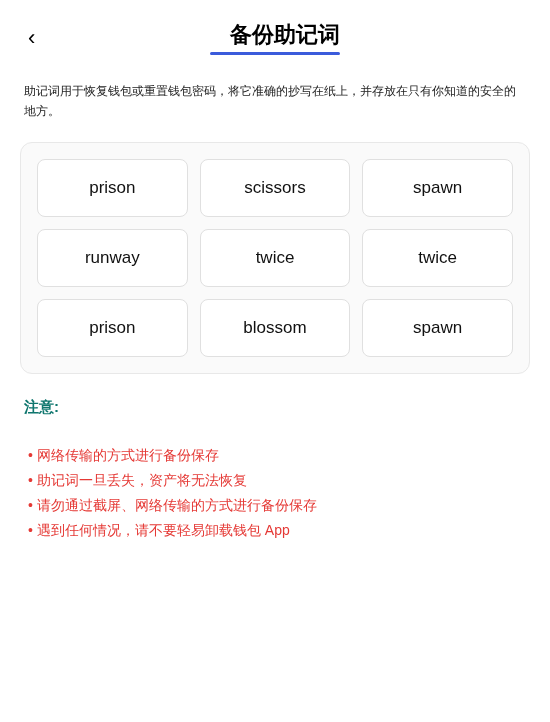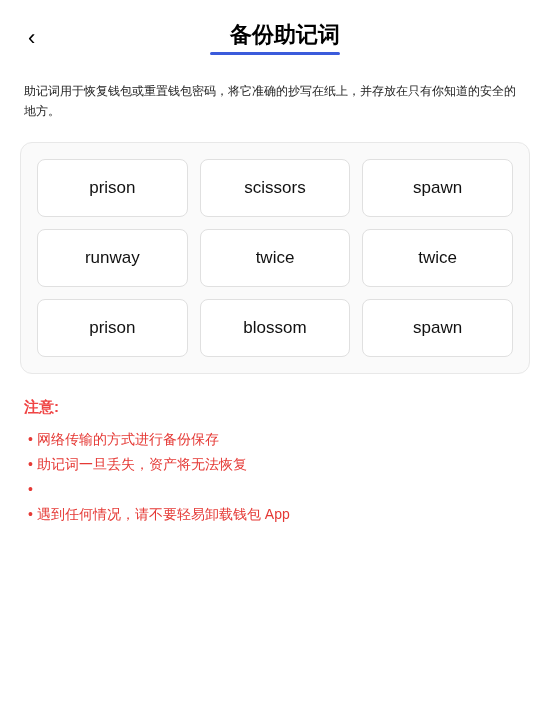--- a/index.html
+++ b/index.html
@@ -89,23 +89,23 @@
       color: #111;
       font-weight: 400;
     }
 
     .notice-section {
       padding: 24px 24px 20px 24px;
     }
 
     .notice-title {
       font-size: 15px;
-      color: #ef4444;
+      color: #0f766e;
       font-weight: 600;
-      margin-bottom: 10px;
+      margin-bottom: 26px;
     }
 
     .notice-item {
       font-size: 14px;
       color: #e53935;
       line-height: 1.8;
       padding-left: 4px;
       display: flex;
       align-items: flex-start;
       gap: 4px;
@@ -148,19 +148,20 @@
       <div class="notice-item">
         <span class="notice-bullet">•</span>
         <span>网络传输的方式进行备份保存</span>
       </div>
       <div class="notice-item">
         <span class="notice-bullet">•</span>
         <span>助记词一旦丢失，资产将无法恢复</span>
       </div>
       <div class="notice-item">
         <span class="notice-bullet">•</span>
+        <span>请勿通过截屏、网络传输的方式进行备份保存</span>
       </div>
       <div class="notice-item">
         <span class="notice-bullet">•</span>
         <span>遇到任何情况，请不要轻易卸载钱包 App</span>
       </div>
     </div>
 </div>
 
 </body></html>

